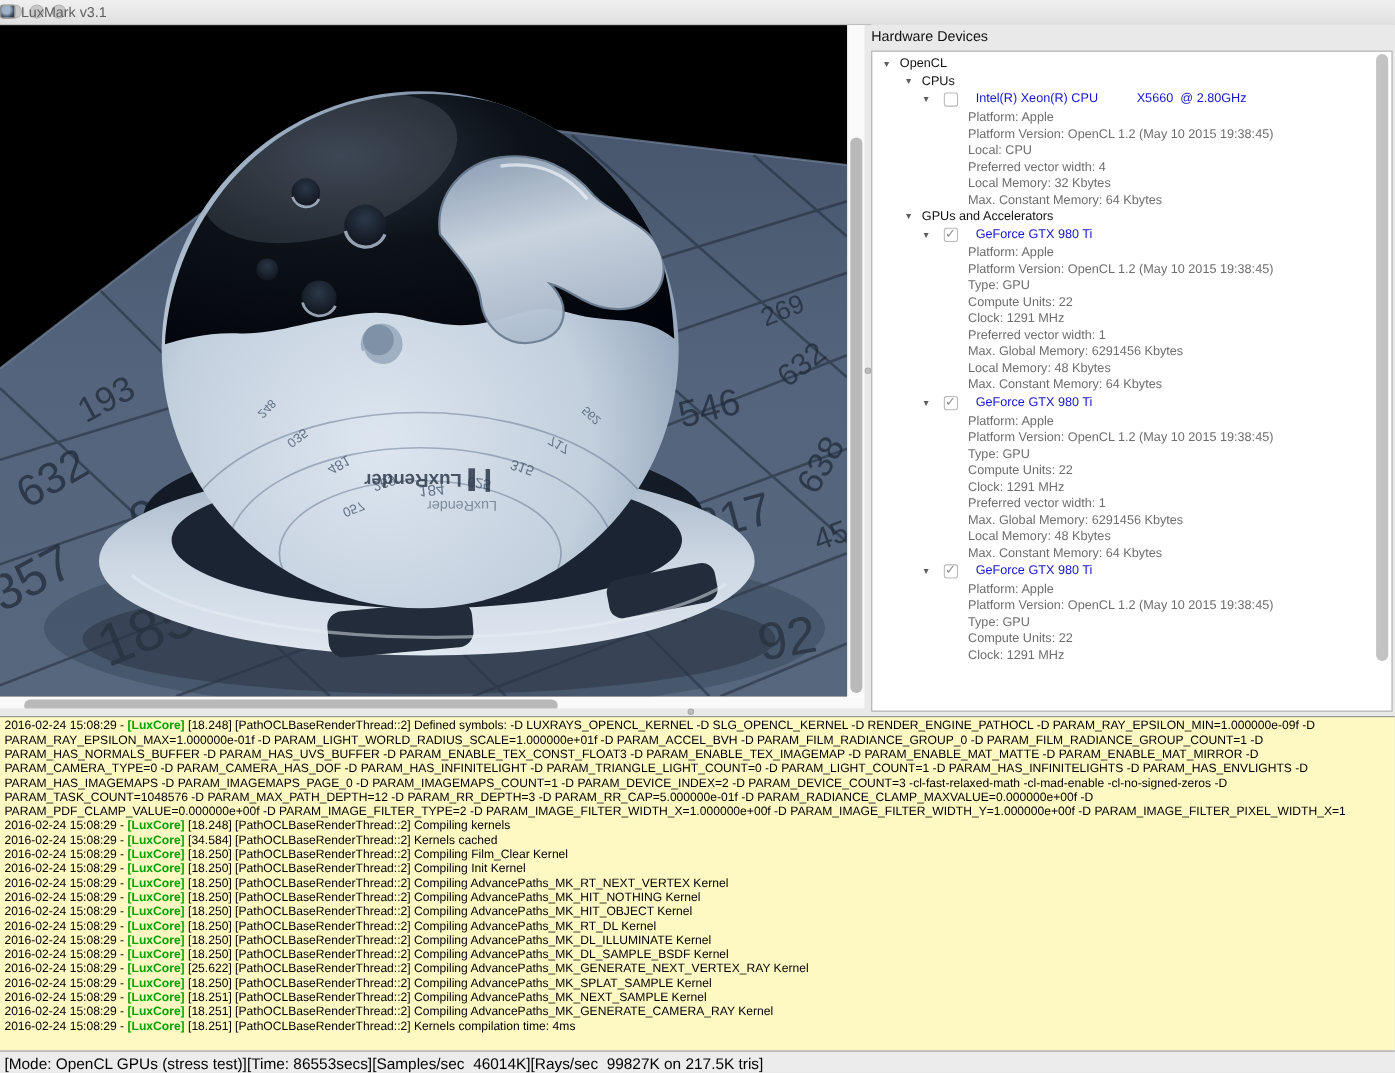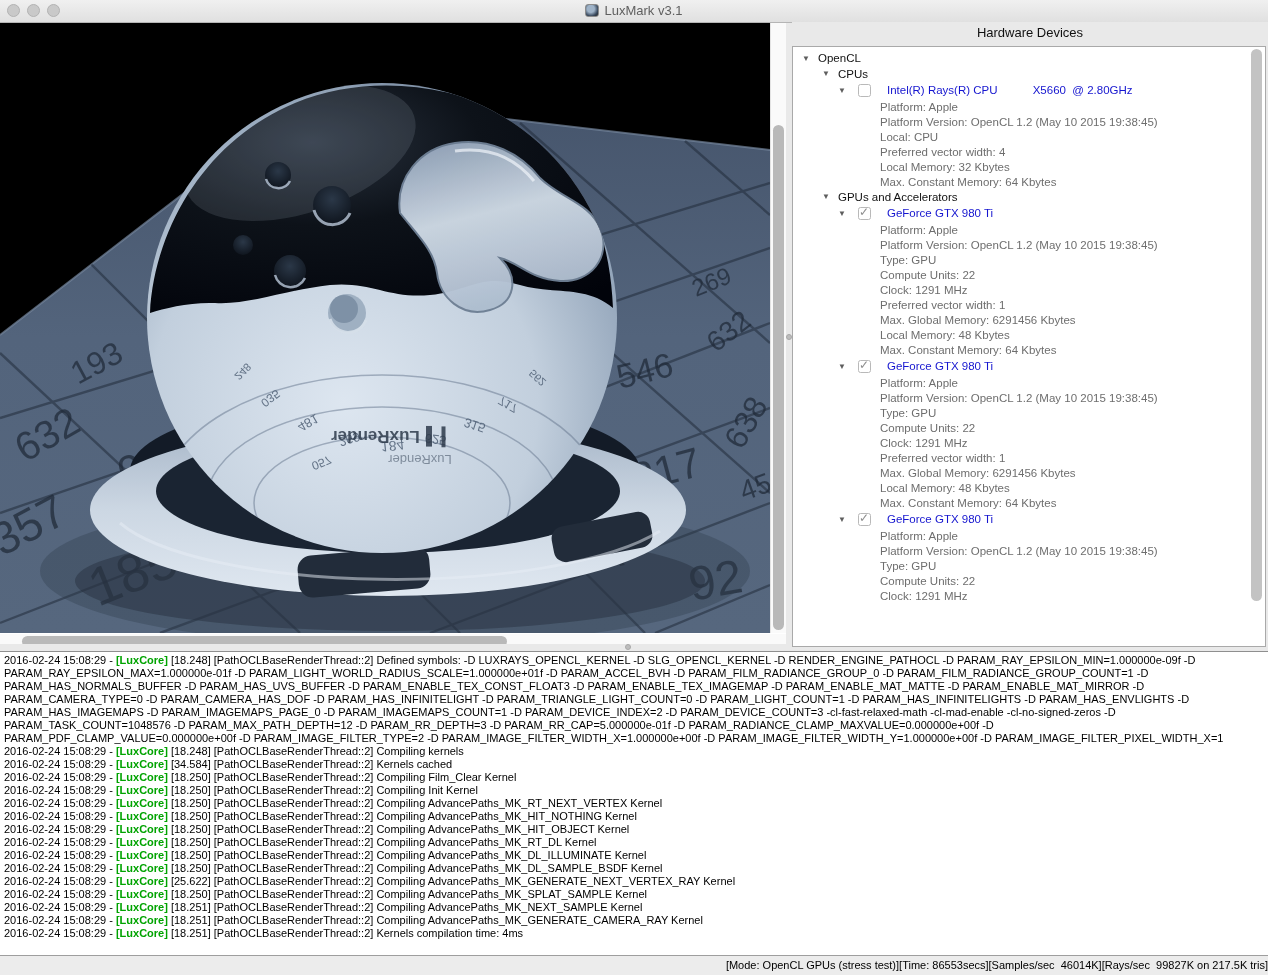--- a/index.html
+++ b/index.html
@@ -6,63 +6,63 @@
   body{width:1268px;height:975px;position:relative;overflow:hidden;
        font-family:"Liberation Sans",sans-serif;background:#e9e9e9;
        -webkit-font-smoothing:antialiased;}
   
   .titlebar{position:absolute;left:0;top:0;width:1268px;height:22px;
     background:linear-gradient(#f0f0f0,#e0e0e0);border-bottom:1px solid #b5b5b5;}
   .tl{position:absolute;top:4px;width:13px;height:13px;border-radius:50%;
       background:#c9c9c9;border:1px solid #b3b3b3;box-sizing:border-box;}
   .tl.c{left:7px}.tl.m{left:27px}.tl.z{left:47px}
   .win-title{position:absolute;top:0;left:0;right:0;height:22px;line-height:22px;
-    text-align:center;font-size:13px;color:#5f5f5f;}
+    text-align:left;font-size:13px;color:#5f5f5f;}
   .app-icon{display:inline-block;width:14px;height:13px;border-radius:3px;vertical-align:-2px;
     background:radial-gradient(circle at 40% 35%,#9fb3c8 0 35%,#3a4a5e 70%,#222);margin-right:5px;
     border:1px solid #8b8b8b;box-sizing:border-box;}
   
   .render-pane{position:absolute;left:0;top:23px;width:786px;height:627px;background:#fff;}
   .render-img{position:absolute;left:0;top:0;width:770px;height:610px;background:#000;}
   .vscroll{position:absolute;left:770px;top:0;width:16px;height:610px;background:#fafafa;
     border-left:1px solid #e3e3e3;box-sizing:border-box;}
   .vscroll .thumb{position:absolute;left:2px;width:11px;border-radius:6px;background:#b9b9b9;}
   .hscroll{position:absolute;left:0;top:611px;width:786px;height:16px;background:#fafafa;}
   .hscroll .thumb{position:absolute;top:2px;height:11px;border-radius:6px;background:#b9b9b9;}
   
   .vsplit{position:absolute;left:786px;top:23px;width:6px;height:627px;background:#e9e9e9;}
   .vsplit .dot,.hsplit .dot{position:absolute;width:6px;height:6px;border-radius:50%;
     background:#bdbdbd;border:1px solid #a8a8a8;box-sizing:border-box;}
   .hsplit{position:absolute;left:0;top:644px;width:1268px;height:7px;background:#e9e9e9;}
   
   .hw-panel{position:absolute;left:792px;top:22px;width:476px;height:628px;background:#e9e9e9;}
-  .hw-title{height:23px;line-height:22px;text-align:center;font-size:13px;color:#111;}
+  .hw-title{height:23px;line-height:22px;font-size:13px;color:#111;}
   .tree-box{position:absolute;left:0;top:24px;width:474px;height:601px;background:#fff;
     border:1px solid #a9a9a9;box-sizing:border-box;overflow:hidden;}
   .tree-clip{position:absolute;left:1px;top:1px;width:458px;height:596px;overflow:hidden;padding-top:2px;}
   .trow{display:flex;align-items:center;font-size:11.5px;color:#111;white-space:pre;}
   .trow.root{height:16px;padding-left:8px;}
   .trow.group{height:15px;padding-left:28px;}
   .trow.device{height:18px;padding-left:44px;color:#1515cf;}
   .trow.detail{height:15px;padding-left:86px;color:#6e6e6e;}
   .tri{width:16px;font-size:8px;color:#5e5e5e;flex:0 0 16px;}
   .cb{width:13px;height:13px;border:1px solid #b9b9b9;border-radius:2.5px;background:#fff;
       box-sizing:border-box;margin:0 16px 0 4px;position:relative;flex:0 0 13px;}
   .cb .check{position:absolute;left:0px;top:-3px;font-size:12px;color:#8f8f8f;}
   .tree-scroll{position:absolute;right:3px;top:2px;width:11px;height:594px;}
   .tree-scroll .thumb{position:absolute;left:0;top:0;width:11px;height:552px;border-radius:6px;background:#c3c3c3;}
   
-  .log-pane{position:absolute;left:0;top:651px;width:1268px;height:304px;background:#ffffff;
+  .log-pane{position:absolute;left:0;top:651px;width:1268px;height:304px;background:#fef9c3;
     border-top:1px solid #8f8f8f;box-sizing:border-box;overflow:hidden;padding:2px 0 0 4px;}
   .lline{font-size:11px;line-height:13px;white-space:pre;color:#000;}
   .lline .tag{font-weight:bold;}
   
   .statusbar{position:absolute;left:0;top:955px;width:1268px;height:20px;background:#ececec;
     border-top:1px solid #9e9e9e;box-sizing:border-box;}
-  .statusbar span{display:block;padding:3px 0 0 4px;font-size:11px;color:#000;white-space:pre;text-align:right;}
+  .statusbar span{display:block;padding:3px 0 0 4px;font-size:14px;color:#000;white-space:pre;}
 </style>
 </head>
 <body>
 
 <div class="titlebar">
   <div class="tl c"></div>
   <div class="tl m"></div>
   <div class="tl z"></div>
   <div class="win-title"><span class="app-icon"></span><span>LuxMark v3.1</span></div>
 </div>
@@ -219,21 +219,21 @@
 <div class="hsplit">
   <div class="dot" style="left:625px;top:0"></div>
 </div>
 
 <div class="hw-panel">
   <div class="hw-title">Hardware Devices</div>
   <div class="tree-box">
     <div class="tree-clip" id="tree-rows">
         <div class="trow root"><span class="tri">▼</span><span>OpenCL</span></div>
         <div class="trow group"><span class="tri">▼</span><span>CPUs</span></div>
-        <div class="trow device"><span class="tri">▼</span><span class="cb"></span><span>Intel(R) Rays(R) CPU           X5660  @ 2.80GHz</span></div>
+        <div class="trow device"><span class="tri">▼</span><span class="cb"></span><span>Intel(R) Xeon(R) CPU           X5660  @ 2.80GHz</span></div>
         <div class="trow detail"><span>Platform: Apple</span></div>
         <div class="trow detail"><span>Platform Version: OpenCL 1.2 (May 10 2015 19:38:45)</span></div>
         <div class="trow detail"><span>Local: CPU</span></div>
         <div class="trow detail"><span>Preferred vector width: 4</span></div>
         <div class="trow detail"><span>Local Memory: 32 Kbytes</span></div>
         <div class="trow detail"><span>Max. Constant Memory: 64 Kbytes</span></div>
         <div class="trow group"><span class="tri">▼</span><span>GPUs and Accelerators</span></div>
         <div class="trow device"><span class="tri">▼</span><span class="cb"><span class="check">✓</span></span><span>GeForce GTX 980 Ti</span></div>
         <div class="trow detail"><span>Platform: Apple</span></div>
         <div class="trow detail"><span>Platform Version: OpenCL 1.2 (May 10 2015 19:38:45)</span></div>

